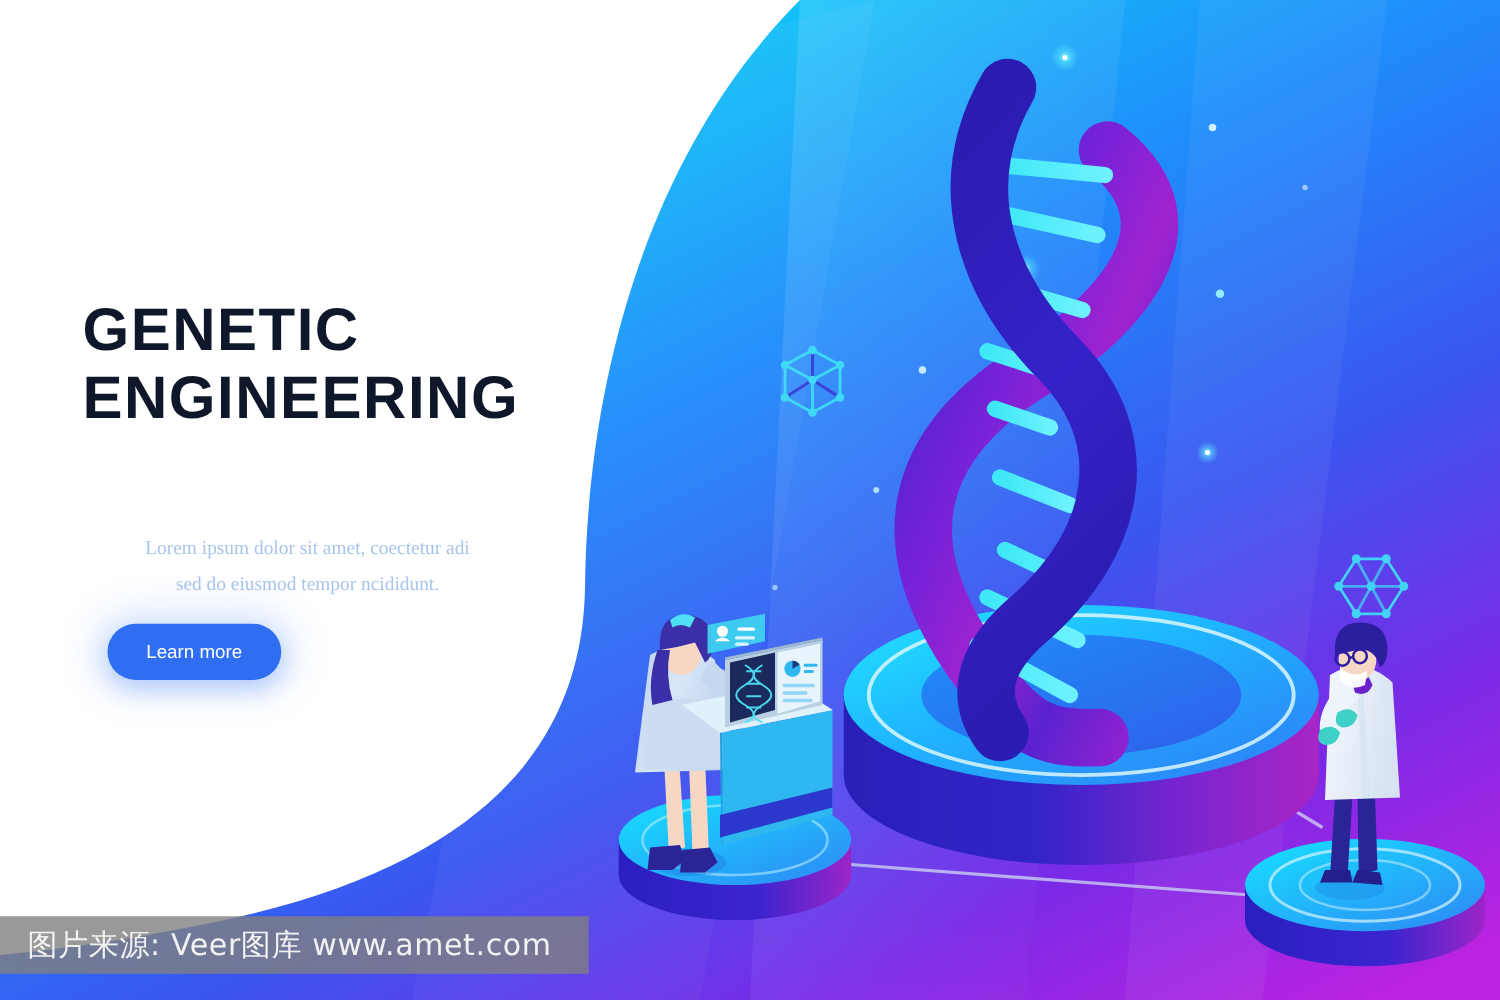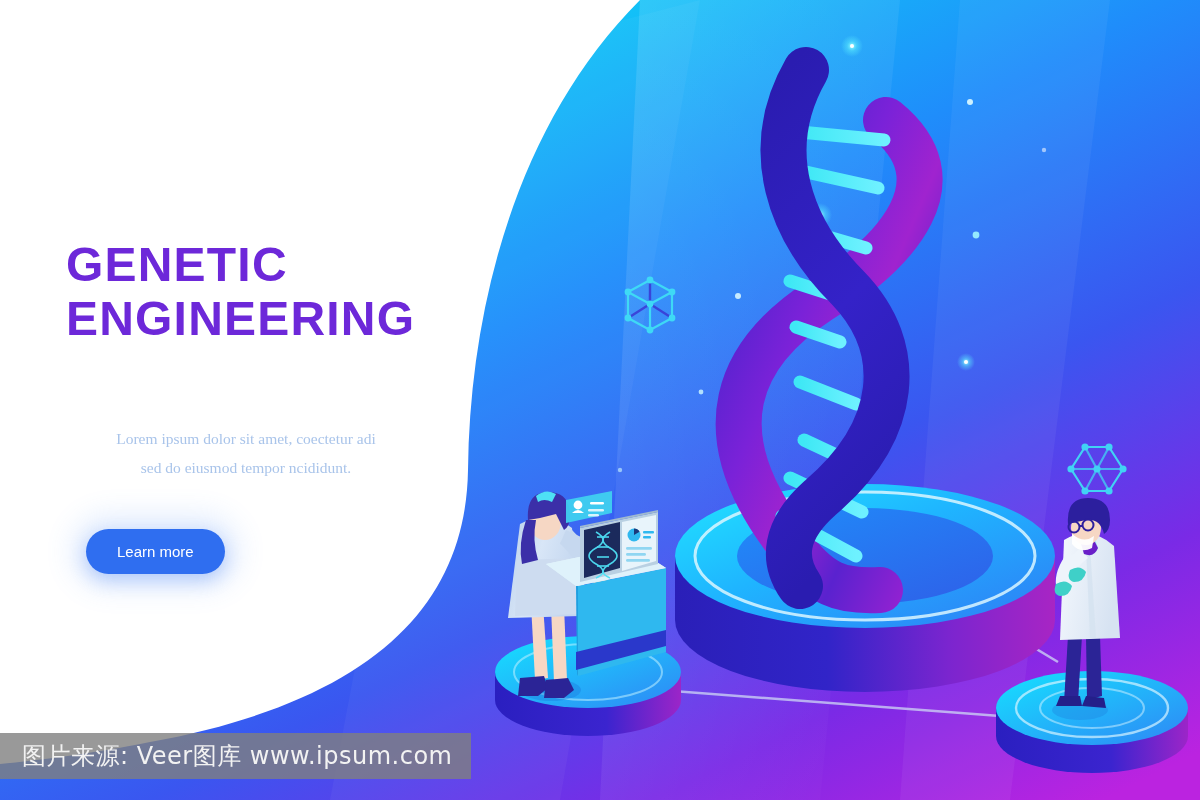--- a/index.html
+++ b/index.html
@@ -5,29 +5,29 @@
   html,body{margin:0;padding:0;background:#fff;}
   body{width:1200px;height:800px;overflow:hidden;font-family:"Liberation Sans",sans-serif;}
   #stage{position:relative;width:1200px;height:800px;overflow:hidden;background:#ffffff;}
   #bgsvg{position:absolute;inset:0;width:1200px;height:800px;display:block;}
 
   
   .left-col{position:absolute;left:66px;top:238px;width:400px;}
   .headline{
     font-family:"Liberation Sans",sans-serif;
     font-weight:700;font-size:48px;line-height:1.12;
-    color:#6d28d9;letter-spacing:1.2px;margin:0;
+    color:#0f172a;letter-spacing:1.2px;margin:0;
     white-space:pre-line;
   }
   .subtext{
     margin:0;position:absolute;left:76px;top:425px;width:340px;
     font-family:"Liberation Serif",serif;
     font-size:15.5px;line-height:1.85;color:#a9c4ea;white-space:pre-line;text-align:center;
   }
-  .cta-wrap{position:absolute;left:86px;top:529px;}
+  .cta-wrap{position:absolute;left:86px;top:499px;}
   .cta{
     display:inline-block;border:none;cursor:pointer;
     background:#2f6ef0;color:#ffffff;
     font-family:"Liberation Sans",sans-serif;font-size:15px;
     padding:14px 31px;border-radius:24px;
     box-shadow:0 0 28px 14px rgba(80,140,250,0.16), 0 6px 18px rgba(47,110,240,0.30);
   }
 
   
   .wm-bar{
@@ -361,15 +361,15 @@
   </div>
 
   <p class="subtext">Lorem ipsum dolor sit amet, coectetur adi
 sed do eiusmod tempor  ncididunt.</p>
 
   <div class="cta-wrap">
     <button class="cta">Learn more</button>
   </div>
 
   <div class="wm-bar"></div>
-  <div class="wm-text">图片来源: Veer图库 www.ipsum.com</div>
+  <div class="wm-text">图片来源: Veer图库 www.amet.com</div>
 
 </div>
 
 </body></html>

